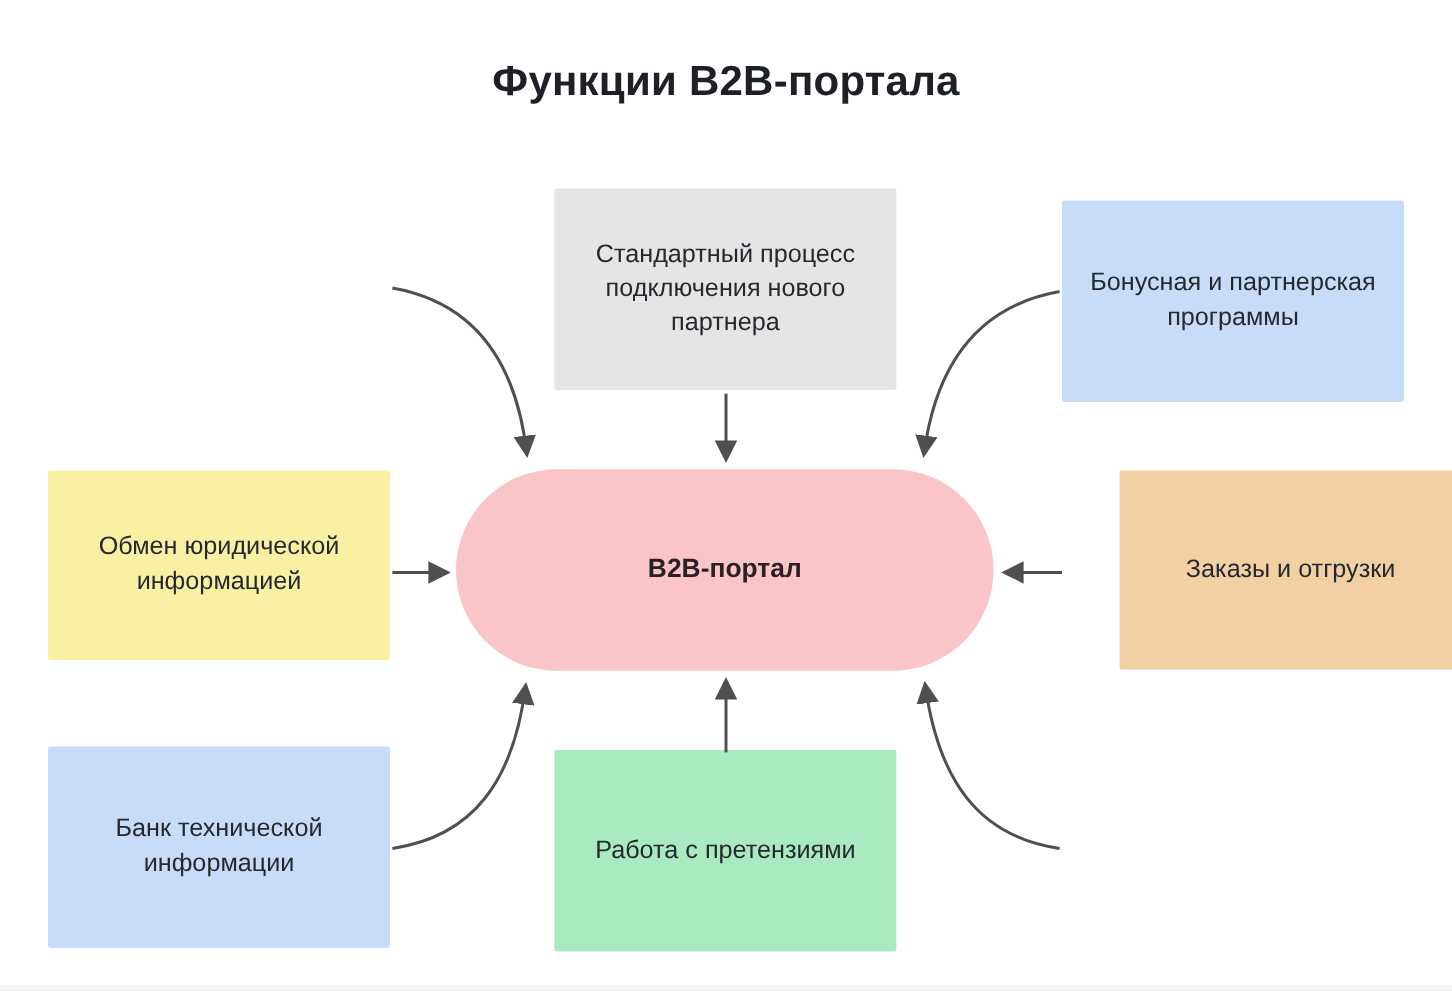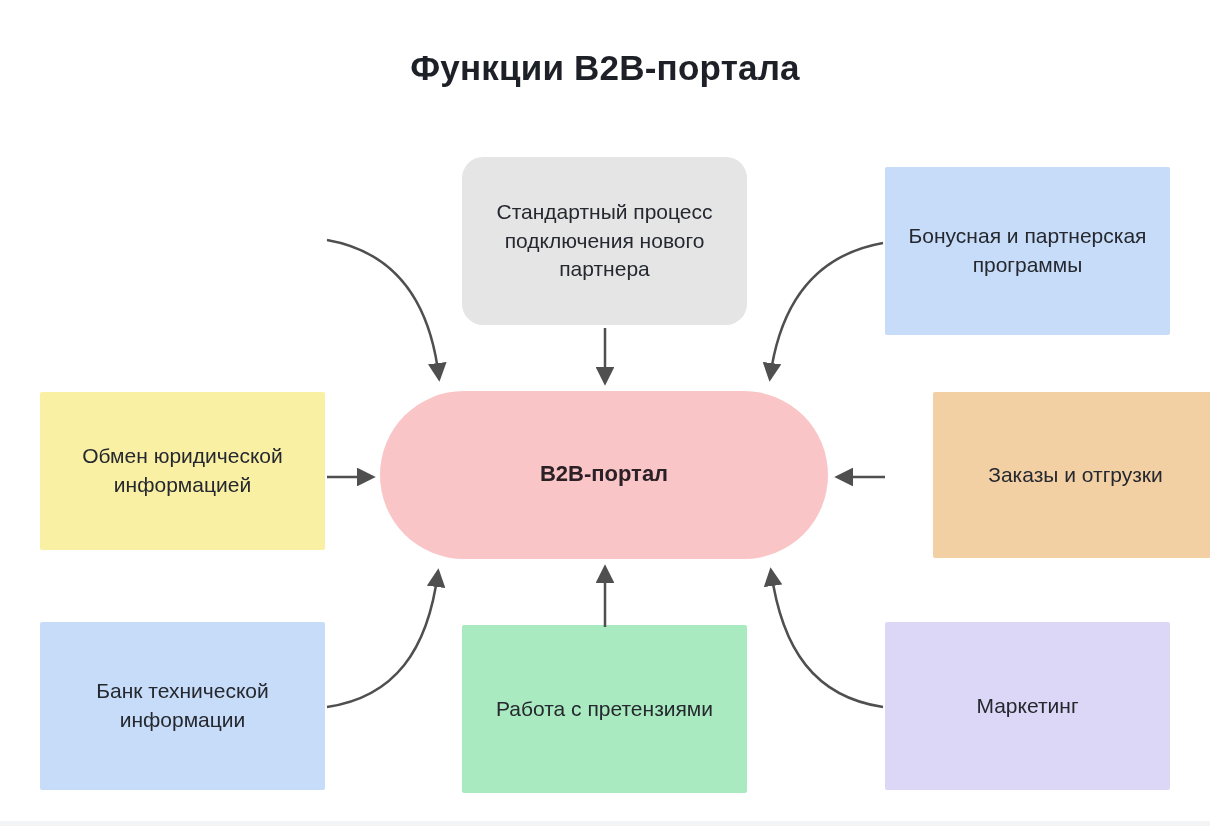--- a/index.html
+++ b/index.html
@@ -91,38 +91,37 @@
   }
 </style>
 </head>
 <body>
 
 <div class="canvas">
 
   <div class="diagram-title">Функции B2B-портала</div>
 
 
-  <div class="box pos-tc" style="background-color: rgb(229, 229, 230); border-radius: 21px;">Стандартный процесс
+  <div class="box pos-tc" style="background-color: rgb(229, 229, 230);">Стандартный процесс
 подключения нового
 партнера</div>
 
   <div class="box pos-tr" style="background-color: rgb(199, 220, 248);">Бонусная и партнерская
 программы</div>
 
   <div class="box pos-ml" style="background-color: rgb(250, 240, 164);">Обмен юридической
 информацией</div>
 
   <div class="box pos-mr" style="background-color: rgb(242, 208, 163); margin-left: 48px;">Заказы и отгрузки</div>
 
   <div class="box pos-bl" style="background-color: rgb(199, 220, 248);">Банк технической
 информации</div>
 
   <div class="box pos-bc" style="background-color: rgb(169, 234, 192);">Работа с претензиями</div>
 
-  <div class="box pos-br" style="background-color: rgb(220, 215, 246);">Маркетинг</div>
 
   <div class="center-pill" style="background-color: rgb(249, 197, 199);">
     <div class="pill-heading">B2B-портал</div>
   </div>
 
   <svg class="arrow-layer" viewBox="0 0 1210 826" width="1210" height="826" style="color: rgb(79, 79, 79);">
     <defs>
       <marker id="ah" viewBox="0 0 10 10" refX="8" refY="5" markerWidth="7.5" markerHeight="7.5" orient="auto-start-reverse">
         <path d="M0,0 L10,5 L0,10 Z" fill="currentColor"></path>
       </marker>

